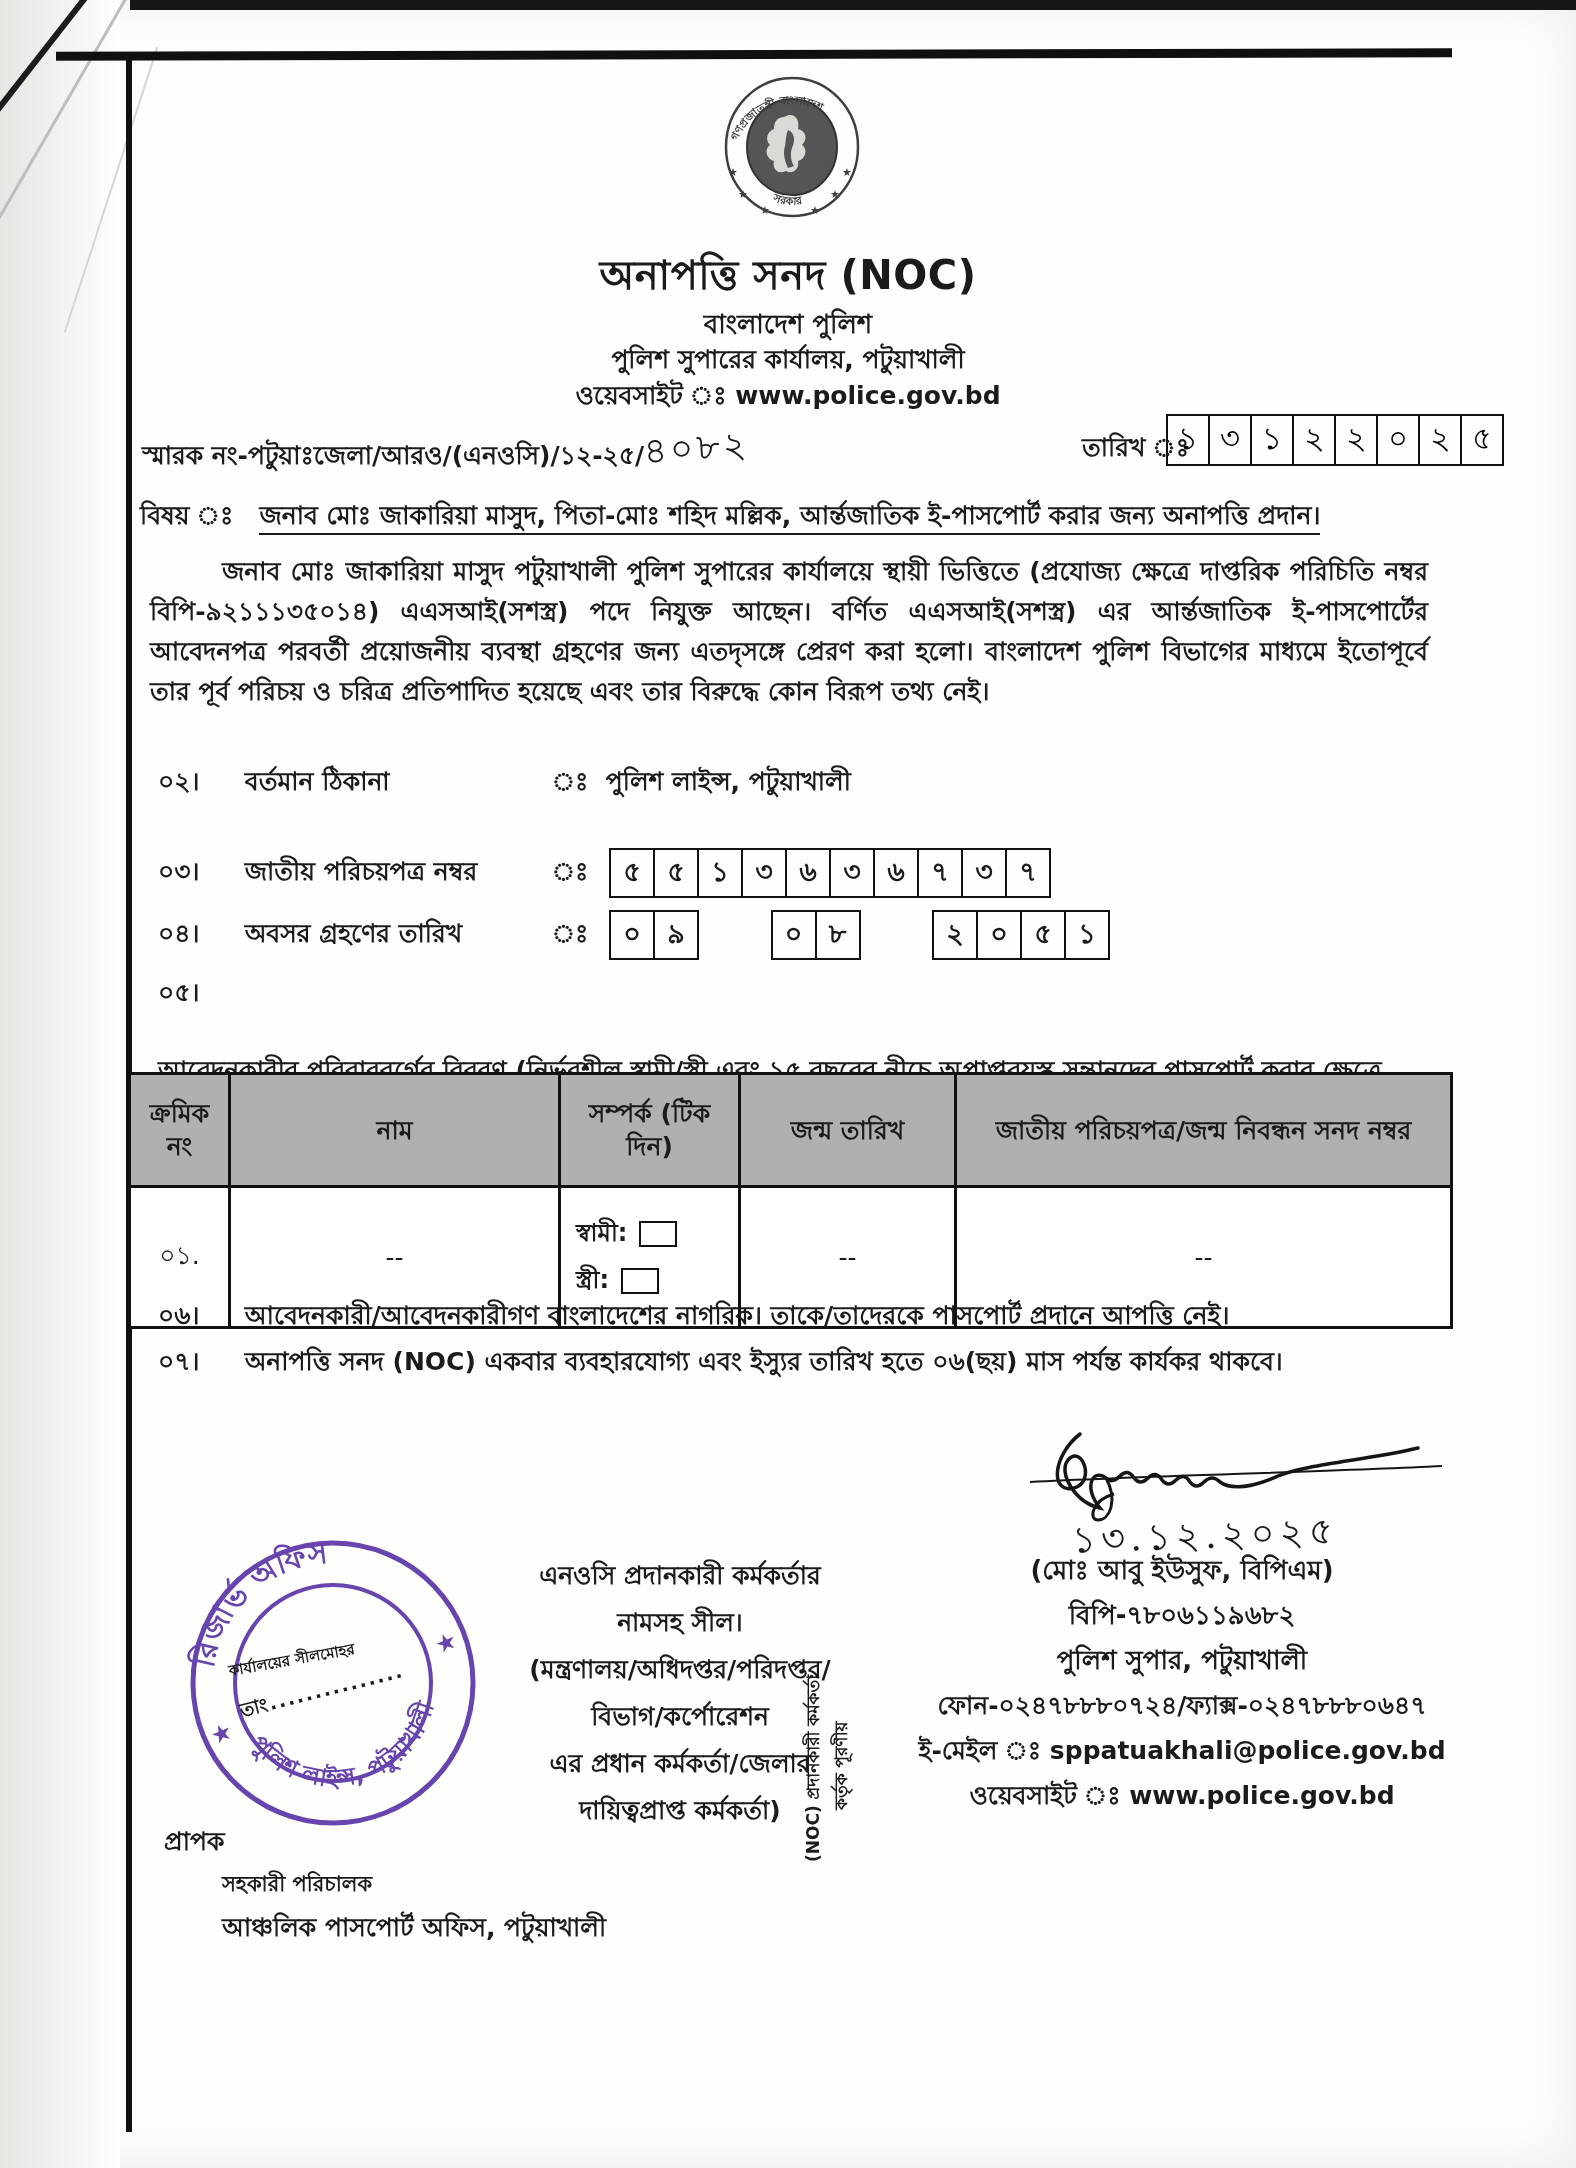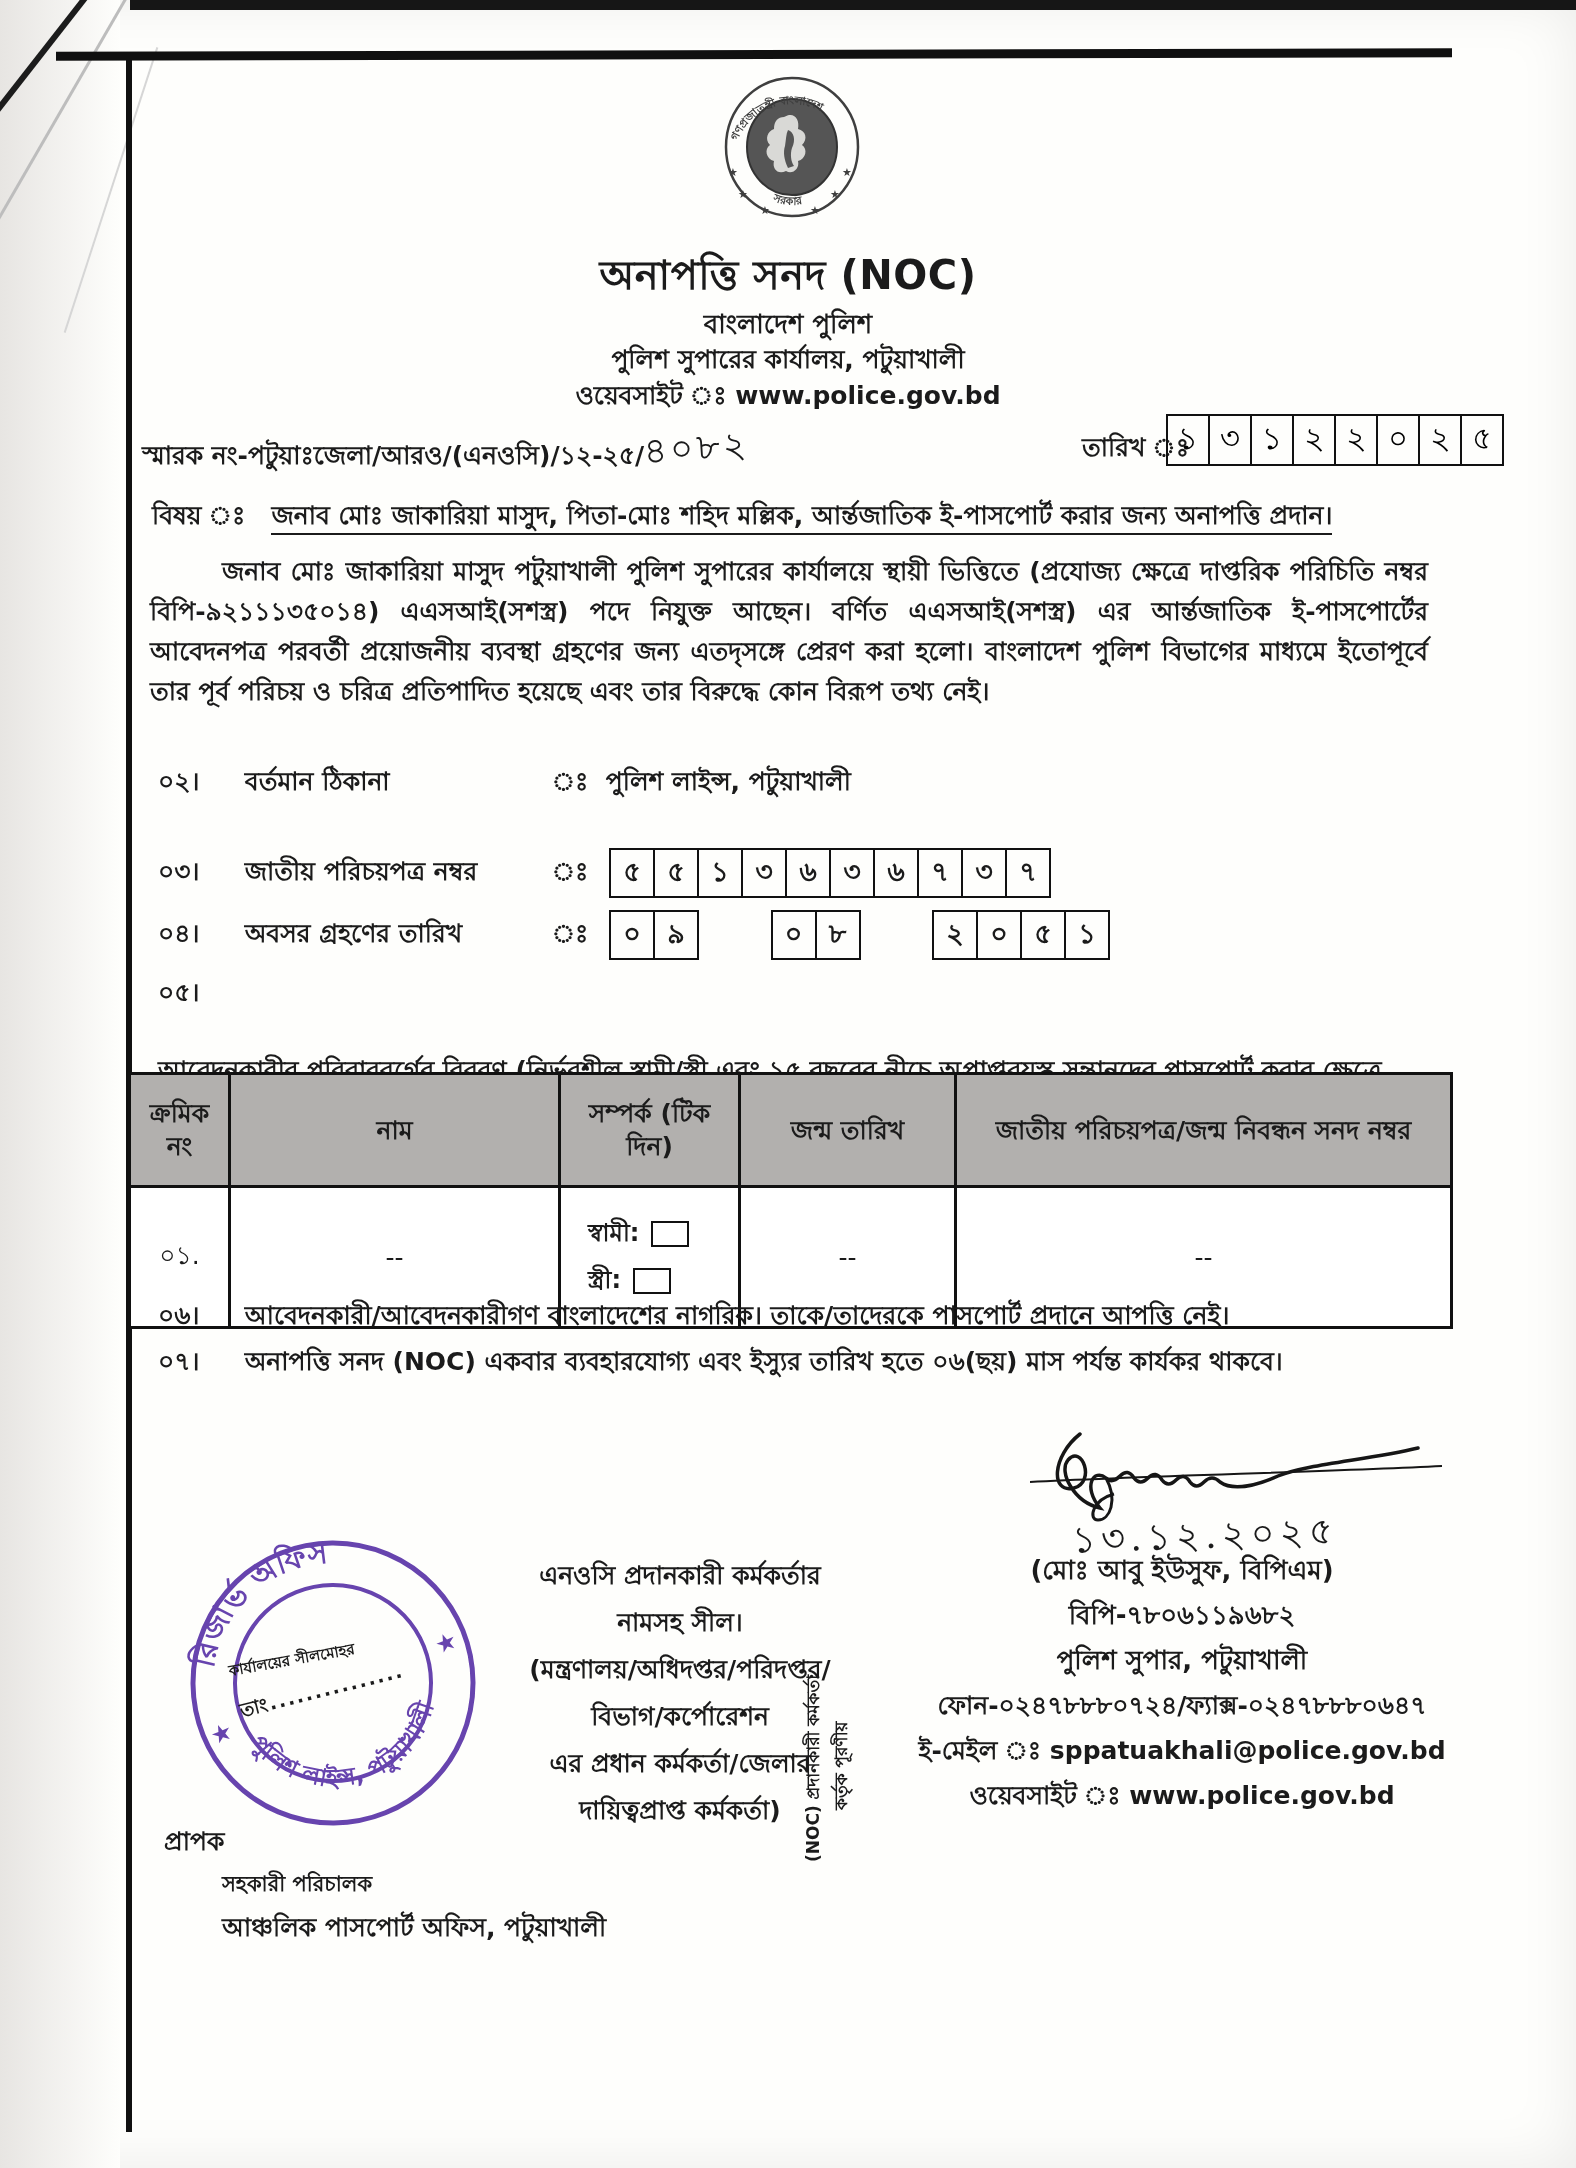--- a/index.html
+++ b/index.html
@@ -32,21 +32,21 @@
   .memo{left:142px;top:424px;font-size:25px;white-space:nowrap;}
   .hand{font-family:"DejaVu Serif","Liberation Serif",serif;font-weight:400;}
   .memo-hand{display:inline-block;font-size:36px;transform:rotate(-4deg) translateY(-4px);letter-spacing:3px;}
   .datelab{left:1082px;top:428px;font-size:25px;}
   .dateboxes{left:1168px;top:414px;display:flex;}
   .dbox{width:40px;height:48px;border:2px solid #111;margin-left:-2px;display:flex;align-items:center;justify-content:center;
         font-size:31px;background:transparent;}
   .dbox span{display:inline-block;transform:rotate(-3deg);}
 
   
-  .subject{left:152px;top:496px;width:1300px;font-size:25px;}
+  .subject{left:140px;top:496px;width:1300px;font-size:25px;}
   .subject .txt{border-bottom:2px solid #1b1b1b;padding-bottom:3px;}
 
   
   .para{left:150px;top:552px;width:1278px;font-size:25px;line-height:40px;text-align:justify;text-indent:72px;}
 
   
   .item{font-size:25px;}
   .ino{display:inline-block;width:78px;}
   .row02{left:158px;top:762px;}
   .lab02{display:inline-block;width:300px;}
@@ -59,21 +59,21 @@
   .row05{left:158px;top:972px;width:1280px;line-height:42px;}
   .i05wrap{display:flex;flex-direction:column;}
   .row06{left:158px;top:1296px;width:1280px;}
   .row07{left:158px;top:1342px;width:1280px;}
 
   
   table.fam{position:absolute;left:128px;top:1072px;width:1322px;border-collapse:collapse;table-layout:fixed;}
   table.fam th,table.fam td{border:3px solid #111;font-size:25px;color:#1b1b1b;text-align:center;vertical-align:middle;}
   table.fam th{background:#b2b0ae;font-weight:bold;height:106px;line-height:33px;padding:2px 8px;}
   table.fam td{height:136px;background:#fff;}
-  .relcell div{display:flex;align-items:center;justify-content:flex-start;padding-left:14px;margin:7px 12px;font-size:24px;font-weight:bold;}
+  .relcell div{display:flex;align-items:center;justify-content:flex-start;padding-left:14px;margin:7px 0;font-size:24px;font-weight:bold;}
   .chk{display:inline-block;width:34px;height:22px;border:2px solid #111;margin-left:12px;}
 
   
   .sig-svg{left:1022px;top:1416px;}
   .handdate{left:1072px;top:1506px;font-size:37px;letter-spacing:5px;transform:rotate(-2deg);}
   .signer{left:900px;top:1548px;width:540px;font-size:26px;line-height:45px;margin-left:12px;}
   .signer .sm{font-size:25px;text-align:center;}
 
   
   .sealnote{left:500px;top:1552px;width:360px;font-size:25px;line-height:47px;text-align:center;}

